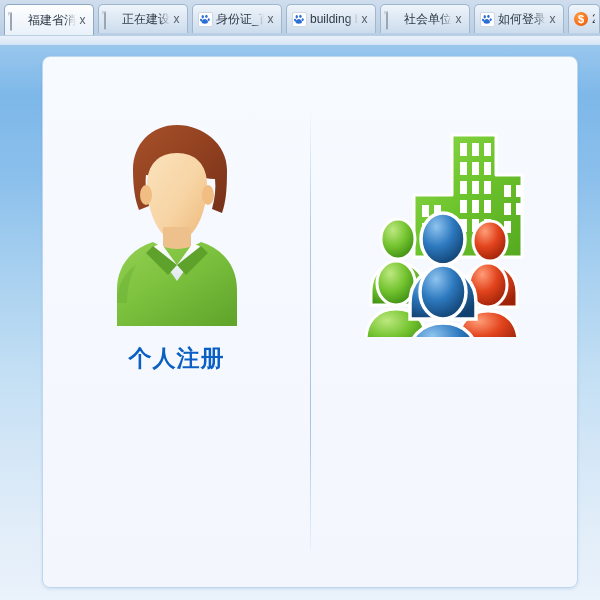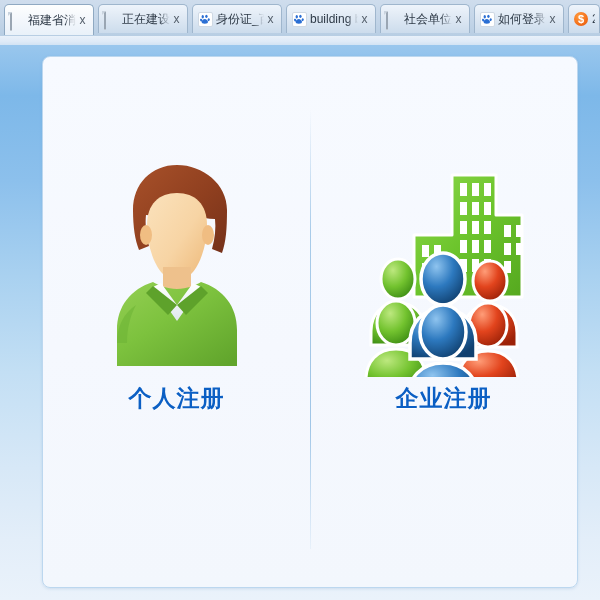--- a/index.html
+++ b/index.html
@@ -157,21 +157,21 @@
     left: 0; top: 0;
     width: 100%; height: 100%;
     display: flex;
   }
   .panel {
     flex: 1 1 50%;
     display: flex;
     flex-direction: column;
     align-items: center;
     justify-content: flex-start;
-    padding-top: 100px;
+    padding-top: 60px;
     box-sizing: border-box;
     cursor: pointer;
     font-family: Liberation Serif, serif;
   }
   .panel-icon {
     width: 160px;
     height: 220px;
     position: relative;
   }
   .panel-label {
@@ -391,19 +391,18 @@
             </g>
 
             <g stroke="#ffffff" stroke-width="3.5">
               <ellipse cx="79" cy="122" rx="22" ry="26" fill="url(#pBlue)"></ellipse>
               <path d="M79 152c21 0 33 14 33 34v16H46v-16c0-20 12-34 33-34z" fill="url(#pBlue)"></path>
               <ellipse cx="79" cy="175" rx="23" ry="27" fill="url(#pBlue)"></ellipse>
               <path d="M79 206c22 0 35 15 35 36v12H44v-12c0-21 13-36 35-36z" fill="url(#pBlue)"></path>
             </g>
           </svg>
         </div>
-        <div class="panel-label">企业注册</div>
       </div>
 
     </div>
   </div>
 
 </div>
 
 </body></html>

